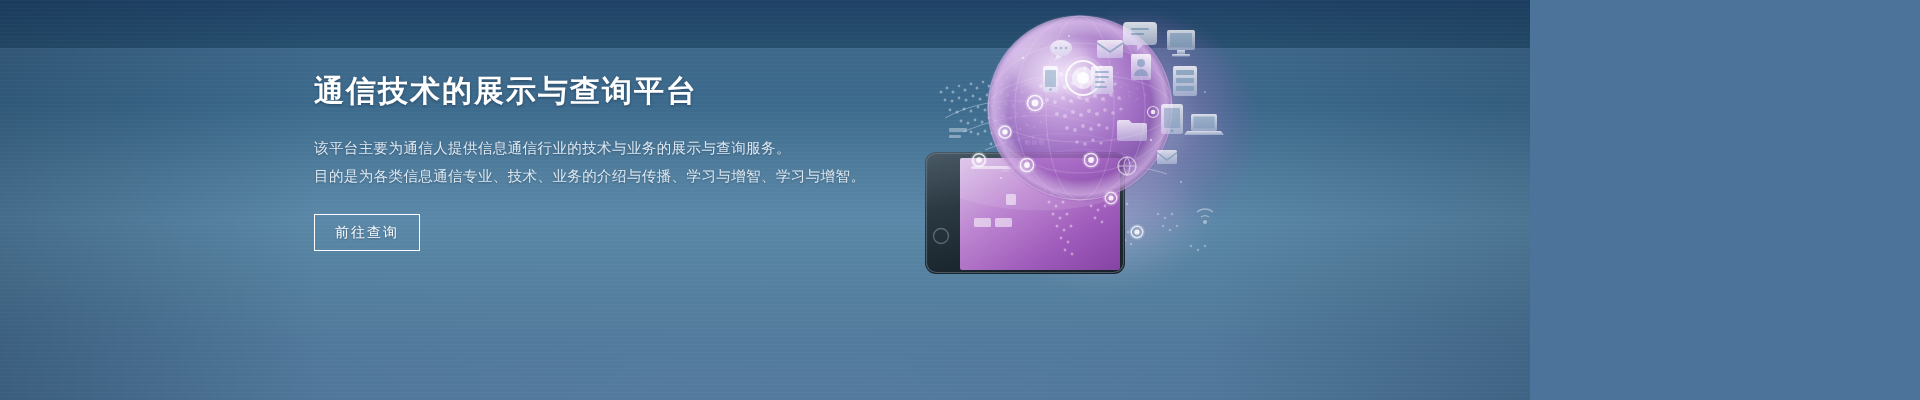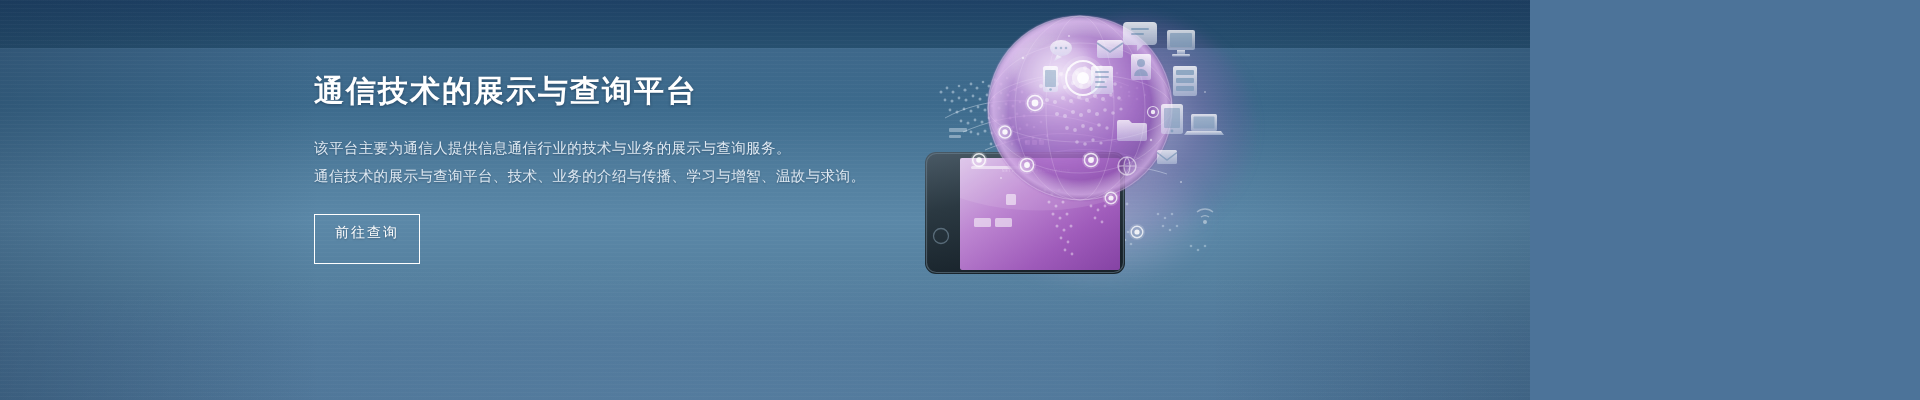--- a/index.html
+++ b/index.html
@@ -64,21 +64,21 @@
     line-height:28px;
     letter-spacing:.4px;
     text-shadow:0 1px 2px rgba(10,30,55,.35);
     white-space:nowrap;
   }
   .desc-line { display:block; }
 
   #cta-button {
     display:inline-block;
     margin-top:24px;
-    padding:8px 20px 22px;
+    padding:8px 20px 9px;
     border:1px solid #ffffff;
     color:#ffffff;
     font-size:14px;
     letter-spacing:2px;
     background:transparent;
     cursor:pointer;
     line-height:1.3;
     text-shadow:0 1px 2px rgba(10,30,55,.35);
   }
 
@@ -581,19 +581,19 @@
       </g>
     </svg>
   </div>
 
   <div id="copy">
 
     <h1 id="hero-title">通信技术的展示与查询平台</h1>
 
     <div id="desc">
       <span class="desc-line">该平台主要为通信人提供信息通信行业的技术与业务的展示与查询服务。</span>
-      <span class="desc-line">通信技术的展示与查询平台、技术、业务的介绍与传播、学习与增智、温故与求询。</span>
+      <span class="desc-line">目的是为各类信息通信专业、技术、业务的介绍与传播、学习与增智、学习与增智。</span>
     </div>
 
     <button id="cta-button" type="button">前往查询</button>
   </div>
 
 </div>
 
 </body></html>

